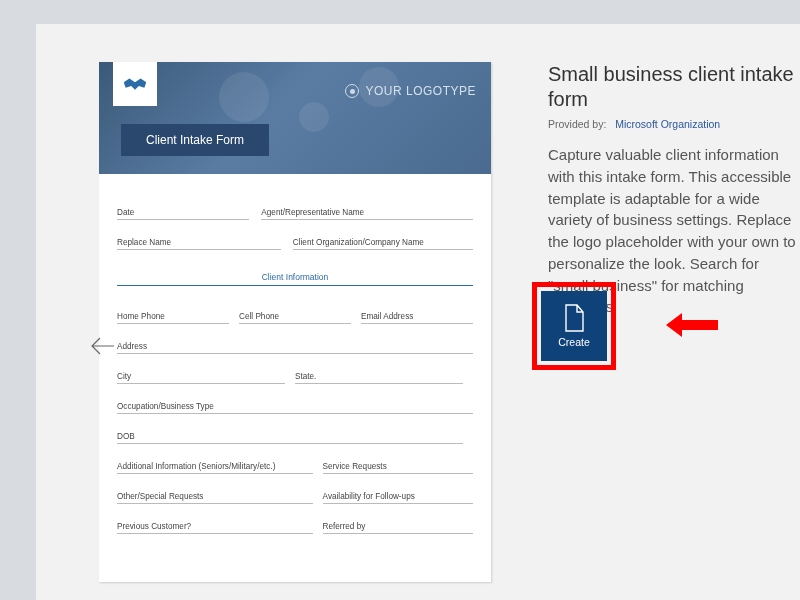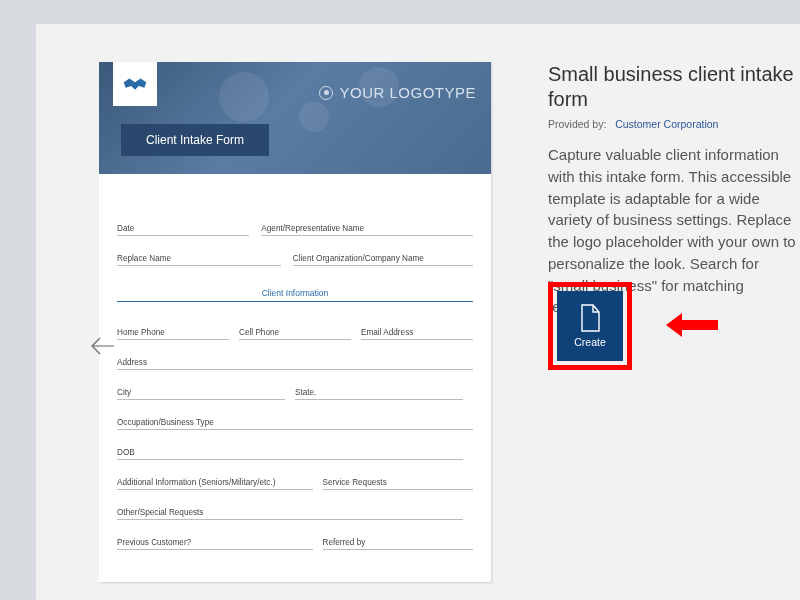--- a/index.html
+++ b/index.html
@@ -61,21 +61,21 @@
       display: flex;
       align-items: center;
       justify-content: center;
     }
     .logo-box svg { width: 30px; height: 30px; }
     .logotype {
       position: absolute;
       top: 22px;
       right: 15px;
       color: #d4e0ec;
-      font-size: 15px;
+      font-size: 12px;
       letter-spacing: 0.5px;
       display: flex;
       align-items: center;
       gap: 6px;
     }
     .logotype-circle {
       width: 14px;
       height: 14px;
       border: 1.5px solid #cdd9e6;
       border-radius: 50%;
@@ -89,21 +89,21 @@
       top: 62px;
       left: 22px;
       background: #2a486e;
       color: #fff;
       font-size: 12px;
       font-weight: 400;
       padding: 9px 25px;
       z-index: 2;
     }
     .preview-body {
-      padding: 44px 18px 8px 18px;
+      padding: 28px 18px 8px 18px;
       font-size: 8.2px;
       color: #444;
     }
     .field-row { display: flex; margin-bottom: 2px; }
     .field { flex: 1; border-bottom: 1px solid #bbb; padding: 6px 0 2px 0; }
     .section-header {
       color: #2a6ca8;
       font-size: 8.5px;
       text-align: center;
       border-bottom: 1.5px solid #2a6ca8;
@@ -131,21 +131,21 @@
       margin-bottom: 14px;
     }
     .provided-by .provider { color: #2b579a; cursor: pointer; }
     .description {
       font-size: 15px;
       color: #555;
       line-height: 1.45;
     }
     .create-wrapper {
       position: absolute;
-      left: 512px;
+      left: 496px;
       top: 258px;
     }
     .highlight-box {
       border: 5px solid #ff0000;
       padding: 4px;
       display: inline-block;
     }
     .create-button {
       width: 66px;
       height: 70px;
@@ -236,36 +236,37 @@
       <div class="gap"></div>
       <div class="field-row">
         <div class="field" style="flex:1.3">Additional Information (Seniors/Military/etc.)</div>
         <div style="width:10px"></div>
         <div class="field">Service Requests</div>
       </div>
       <div class="gap"></div>
       <div class="field-row">
         <div class="field" style="flex:1.3">Other/Special Requests</div>
         <div style="width:10px"></div>
+        <div class="field">Availability for Follow-ups</div>
       </div>
       <div class="gap"></div>
       <div class="field-row">
         <div class="field" style="flex:1.3">Previous Customer?</div>
         <div style="width:10px"></div>
         <div class="field">Referred by</div>
       </div>
     </div>
   </div>
 
   <div class="info-panel">
     <div class="template-title">Small business client intake form</div>
     <div class="provided-by">
       <span>Provided by:</span>
       <span>&nbsp;</span>
-      <span class="provider">Customer Corporation</span>
+      <span class="provider">Microsoft Organization</span>
     </div>
     <div class="description">Capture valuable client information with this intake form. This accessible template is adaptable for a wide variety of business settings. Replace the logo placeholder with your own to personalize the look.  Search for "small business" for matching templates</div>
   </div>
 
   <div class="create-wrapper">
     <div class="highlight-box">
       <div class="create-button">
         <svg viewBox="0 0 24 28">
           <path d="M4 1 L15 1 L21 8 L21 27 L4 27 Z M15 1 L15 8 L21 8" stroke="#fff" stroke-width="1.4" fill="none"></path>
         </svg>

